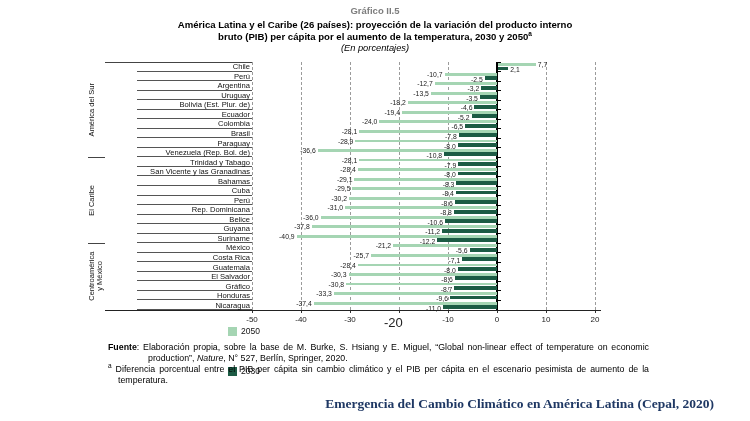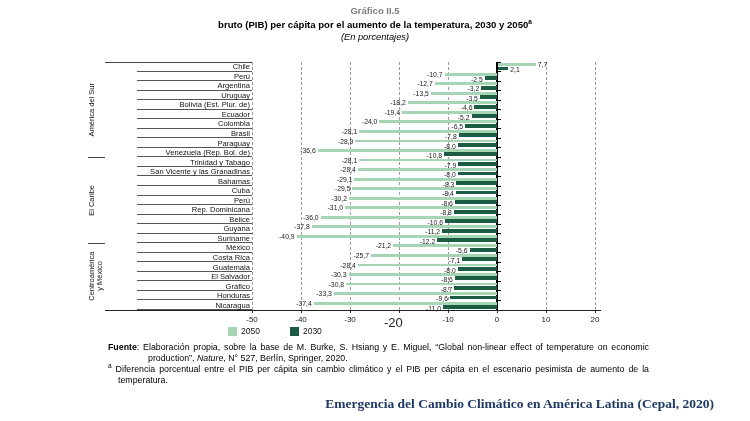--- a/index.html
+++ b/index.html
@@ -21,20 +21,21 @@
     position:absolute; right:36px; top:396px;
     font-family:"Liberation Serif", serif; font-weight:bold;
     font-size:13.5px; color:#1f3864; white-space:nowrap;
   }
 </style>
 </head>
 <body>
 
 <div class="header">
   <div class="fig-label">Gráfico II.5</div>
+  <div class="title-line">América Latina y el Caribe (26 países): proyección de la variación del producto interno</div>
   <div class="title-line"><span>bruto (PIB) per cápita por el aumento de la temperatura, 2030 y 2050</span><sup>a</sup></div>
   <div class="subtitle">(En porcentajes)</div>
 </div>
 
 <div id="chart">
     <div style="position: absolute; left: 164px; top: 0px; width: 0px; height: 248px; border-left: 1px dashed rgb(155, 155, 155);"></div>
     <div style="position: absolute; left: 164px; top: 248px; width: 1px; height: 3px; background: rgb(51, 51, 51);"></div>
     <div style="position: absolute; left: 149px; top: 253px; width: 30px; text-align: center; font-size: 8px; color: rgb(34, 34, 34);">-50</div>
     <div style="position: absolute; left: 213px; top: 0px; width: 0px; height: 248px; border-left: 1px dashed rgb(155, 155, 155);"></div>
     <div style="position: absolute; left: 213px; top: 248px; width: 1px; height: 3px; background: rgb(51, 51, 51);"></div>
@@ -240,21 +241,21 @@
     <div style="position: absolute; left: 225.74px; top: 239.662px; width: 183.26px; height: 2.9px; background: rgb(165, 213, 179);"></div>
     <div style="position: absolute; left: 355.1px; top: 243.062px; width: 53.9px; height: 3.9px; background: rgb(28, 91, 68);"></div>
     <div style="position: absolute; top: 237.662px; font-size: 6.8px; line-height: 7px; color: rgb(26, 26, 26); white-space: nowrap; right: 426.26px;">-37,4</div>
     <div style="position: absolute; top: 242.662px; font-size: 6.8px; line-height: 7px; color: rgb(26, 26, 26); white-space: nowrap; right: 296.9px;">-11,0</div>
     <div style="position: absolute; left: 0px; top: 0px; width: 17px; height: 95.3846px; font-size: 7.5px; line-height: 8px; color: rgb(17, 17, 17); text-align: center; white-space: pre-line; writing-mode: vertical-rl; transform: rotate(180deg);">América del Sur</div>
     <div style="position: absolute; left: 0px; top: 94.8846px; width: 17px; height: 1px; background: rgb(68, 68, 68);"></div>
     <div style="position: absolute; left: 0px; top: 95.3846px; width: 17px; height: 85.8462px; font-size: 7.5px; line-height: 8px; color: rgb(17, 17, 17); text-align: center; white-space: pre-line; writing-mode: vertical-rl; transform: rotate(180deg);">El Caribe</div>
     <div style="position: absolute; left: 0px; top: 180.731px; width: 17px; height: 1px; background: rgb(68, 68, 68);"></div>
     <div style="position: absolute; left: 0px; top: 181.231px; width: 17px; height: 66.7692px; font-size: 7.5px; line-height: 8px; color: rgb(17, 17, 17); text-align: center; white-space: pre-line; writing-mode: vertical-rl; transform: rotate(180deg);">Centroamérica
 y México</div>
-    <div style="position: absolute; left: 140px; top: 264px; width: 280px; display: flex; justify-content: flex-start; gap: 30px; font-size: 8.5px; color: rgb(17, 17, 17);">
+    <div style="position: absolute; left: 140px; top: 264px; width: 280px; display: flex; justify-content: flex-end; gap: 30px; font-size: 8.5px; color: rgb(17, 17, 17); flex-direction: column;">
       <div style="display: flex; align-items: center; gap: 4px;">
         <span style="width: 9px; height: 9px; display: inline-block; background: rgb(165, 213, 179);"></span>
         <span>2050</span>
       </div>
       <div style="display: flex; align-items: center; gap: 4px;">
         <span style="width: 9px; height: 9px; display: inline-block; background: rgb(28, 91, 68);"></span>
         <span>2030</span>
       </div>
     </div>
   </div>

